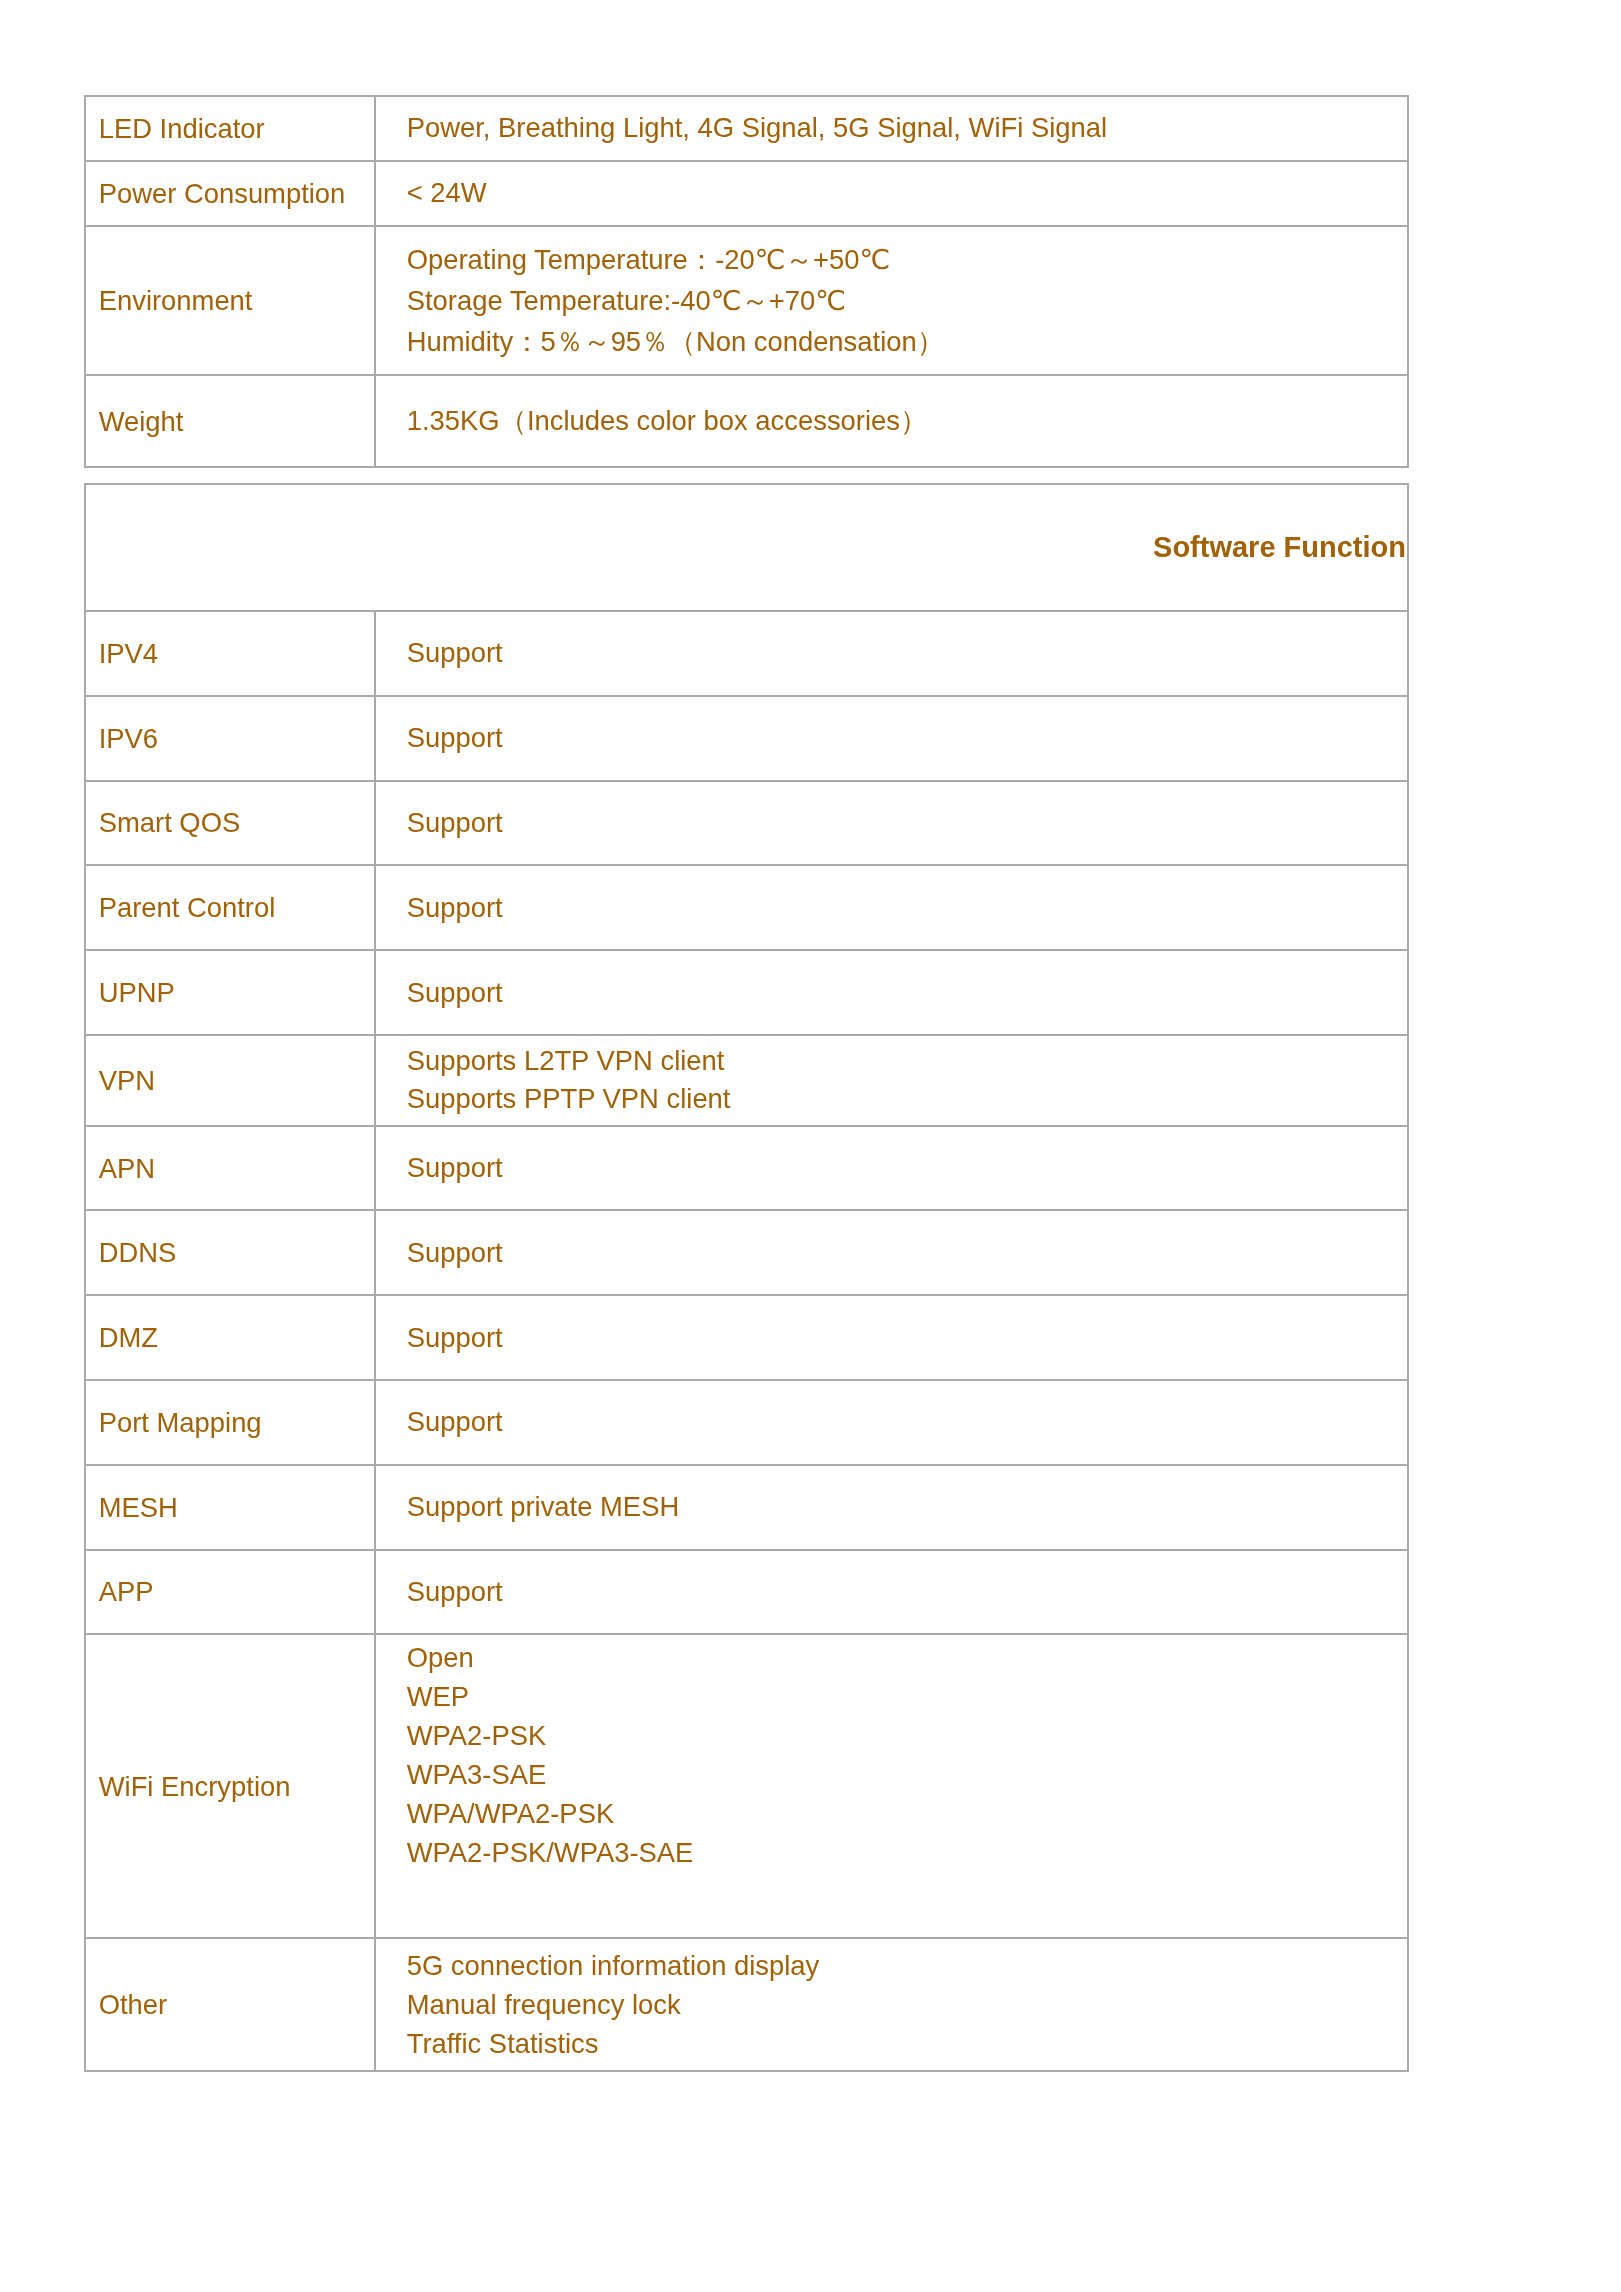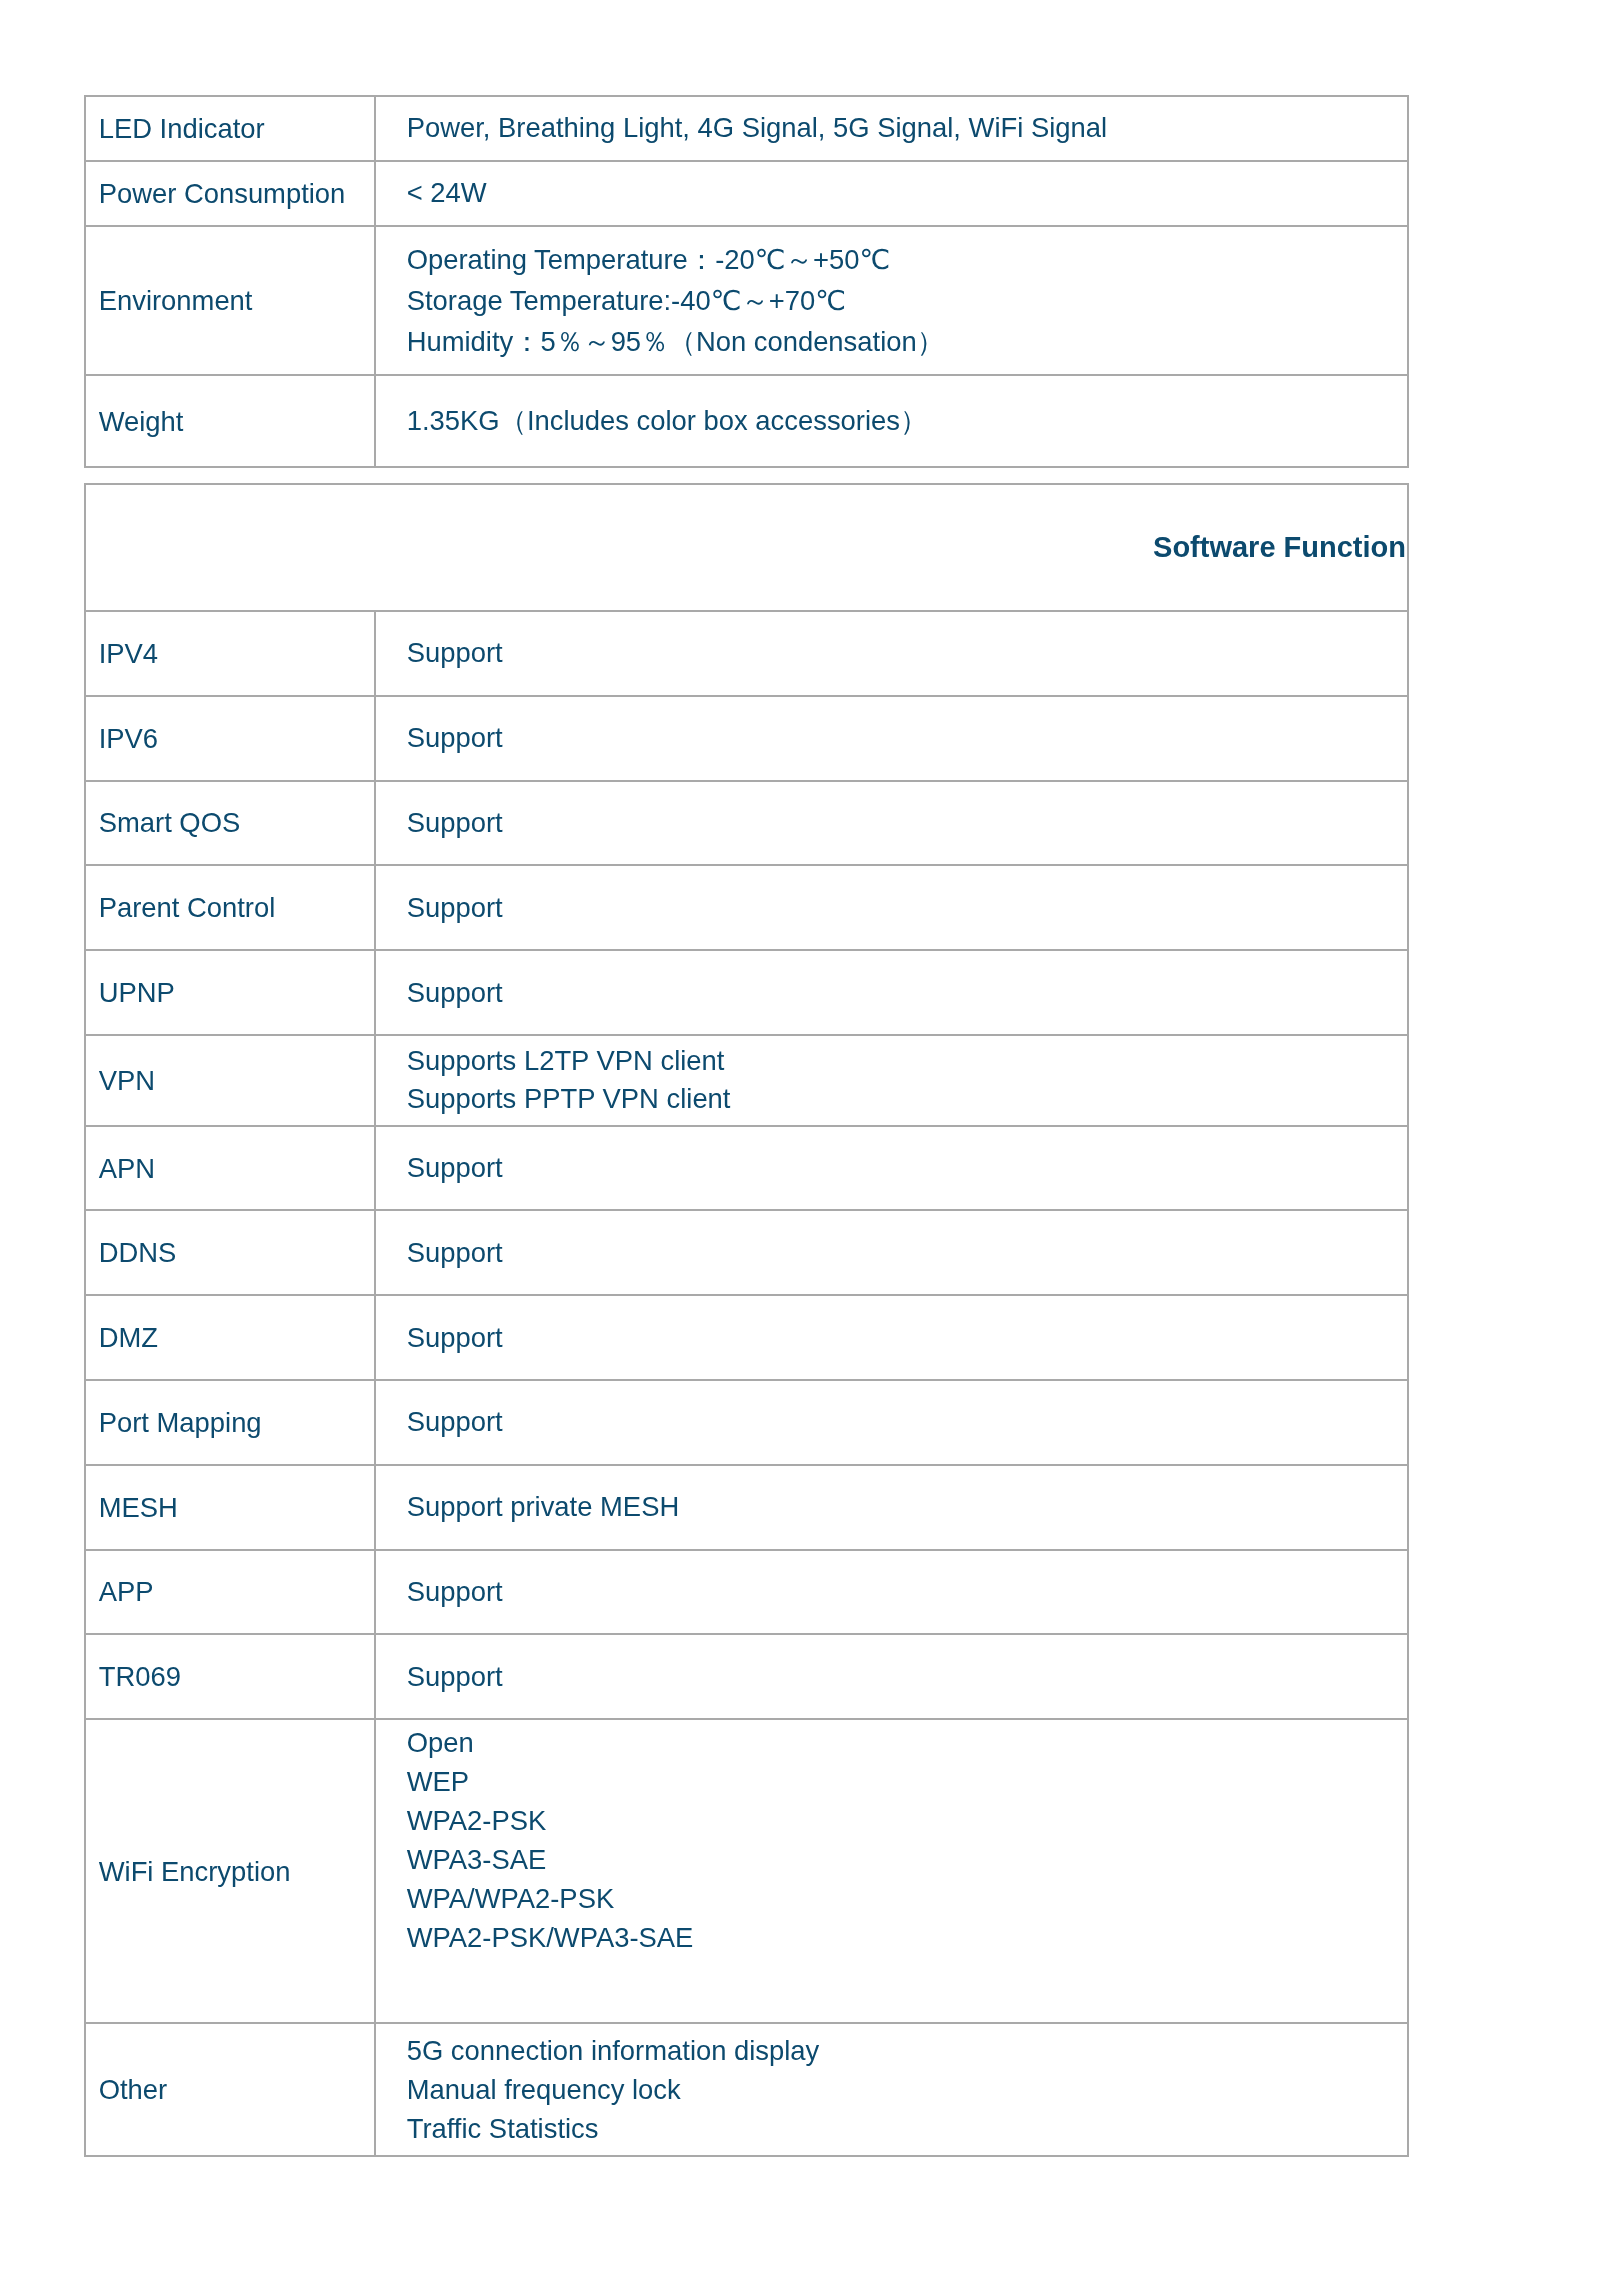--- a/index.html
+++ b/index.html
@@ -6,21 +6,21 @@
     margin: 0;
     padding: 0;
     background: #ffffff;
   }
   .page {
     position: relative;
     width: 1621px;
     height: 2293px;
     background: #ffffff;
     font-family: "Liberation Sans", "DejaVu Sans", sans-serif;
-    color: #0c4a6e;
+    color: #a16207;
     font-size: 27.4px;
     overflow: hidden;
   }
   table.spec-table {
     position: absolute;
     left: 84px;
     width: 1323px;
     border-collapse: collapse;
     table-layout: fixed;
   }
@@ -187,26 +187,20 @@
           <td class="value-cell" data-name="spec-value">
             <div class="line" data-name="value-line">Support private MESH</div>
           </td>
         </tr>
         <tr data-name="row-app">
           <td class="label-cell" data-name="spec-label">APP</td>
           <td class="value-cell" data-name="spec-value">
             <div class="line" data-name="value-line">Support</div>
           </td>
         </tr>
-        <tr data-name="row-tr069">
-          <td class="label-cell" data-name="spec-label">TR069</td>
-          <td class="value-cell" data-name="spec-value">
-            <div class="line" data-name="value-line">Support</div>
-          </td>
-        </tr>
         <tr data-name="row-wifi-encryption">
           <td class="label-cell" data-name="spec-label">WiFi Encryption</td>
           <td class="value-cell multi" data-name="spec-value">
             <div class="line" data-name="value-line">Open</div>
             <div class="line" data-name="value-line">WEP</div>
             <div class="line" data-name="value-line">WPA2-PSK</div>
             <div class="line" data-name="value-line">WPA3-SAE</div>
             <div class="line" data-name="value-line">WPA/WPA2-PSK</div>
             <div class="line" data-name="value-line">WPA2-PSK/WPA3-SAE</div>
           </td>

